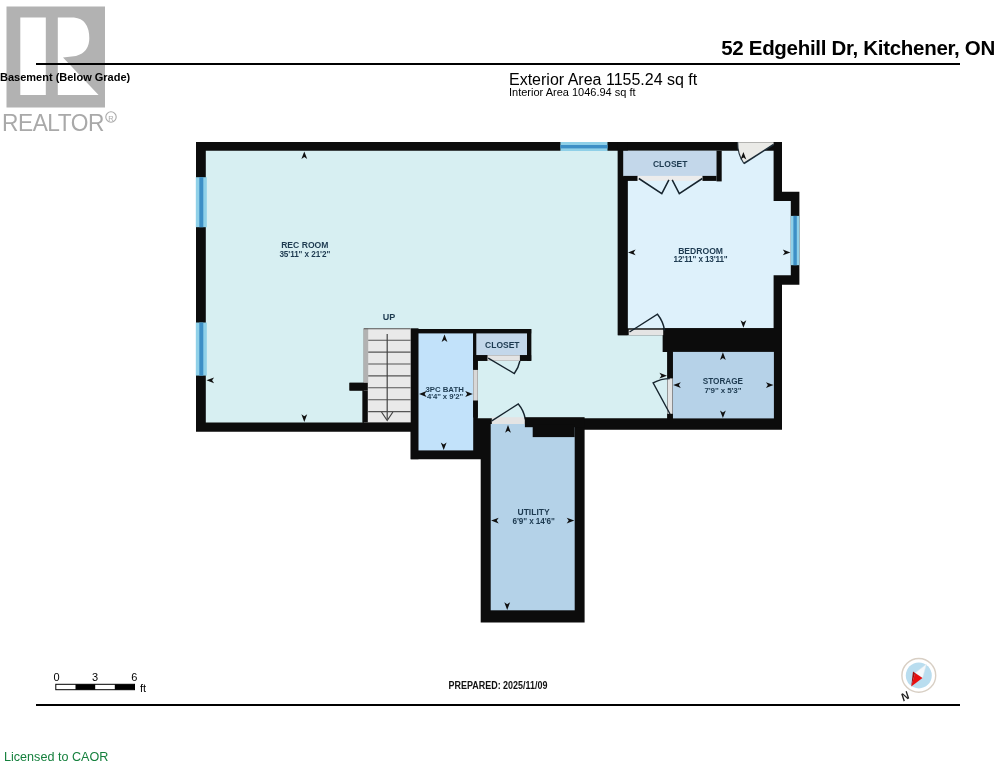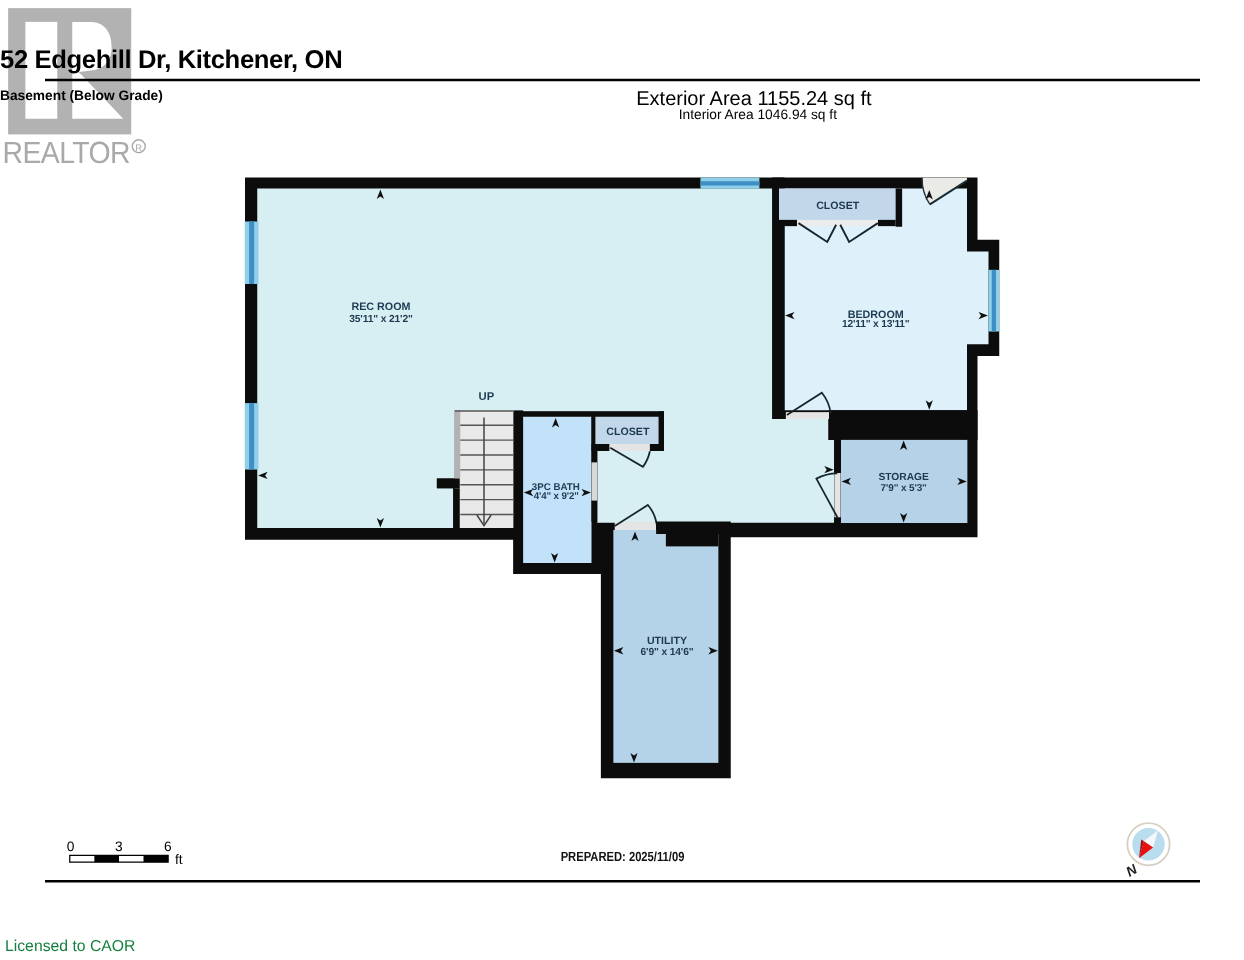--- a/index.html
+++ b/index.html
@@ -13,27 +13,27 @@
 
   <svg class="abs" style="left:0;top:0" width="130" height="140" viewBox="0 0 130 140">
     <rect x="6.5" y="6.5" width="98.5" height="101" fill="#b2b2b2"></rect>
     <rect x="20.3" y="17.5" width="25.5" height="77.5" fill="#fff"></rect>
     <path d="M57.8,17.5 L74,17.5 Q89,19 89.3,38 Q89.5,52 76,56 L63,57.5 L98.6,95 L57.8,95 Z" fill="#fff"></path>
     <text x="2" y="130.5" font-size="24.5" letter-spacing="-0.5" fill="#a9a9a9" textLength="102" lengthAdjust="spacingAndGlyphs">REALTOR</text>
     <circle cx="111" cy="117" r="5.2" fill="none" stroke="#a9a9a9" stroke-width="1.1"></circle>
     <text x="111" y="120.5" font-size="7.5" fill="#a9a9a9" text-anchor="middle">R</text>
   </svg>
 
-  <div class="abs" style="left:0;top:36px;width:995px;text-align:left;font-size:20.5px;letter-spacing:-0.3px;font-weight:bold;color:#000;">52 Edgehill Dr, Kitchener, ON</div>
+  <div class="abs" style="left:0;top:36px;width:995px;text-align:right;font-size:20.5px;letter-spacing:-0.3px;font-weight:bold;color:#000;">52 Edgehill Dr, Kitchener, ON</div>
 
   <div class="abs" style="left:36px;top:62.8px;width:924px;height:2.2px;background:#000;"></div>
 
   <div class="abs" style="left:0px;top:70.5px;width:499px;text-align:left;font-size:11px;font-weight:bold;color:#000;">Basement (Below Grade)</div>
   <div class="abs" style="left:509px;top:70.5px;font-size:16px;color:#000;">Exterior Area 1155.24 sq ft</div>
-  <div class="abs" style="left:509px;top:86px;font-size:11px;color:#000;margin-left:34px;">Interior Area 1046.94 sq ft</div>
+  <div class="abs" style="left:509px;top:86px;font-size:11px;color:#000;">Interior Area 1046.94 sq ft</div>
 
   <svg class="abs" style="left:0;top:0" width="995" height="768" viewBox="0 0 995 768">
 
     <path d="M196,142 L782,142 L782,191.7 L799.4,191.7 L799.4,284.7 L782,284.7 L782,429.8 L584.6,429.8 L584.6,622.6 L480.7,622.6 L480.7,459.2 L410.7,459.2 L410.7,431.7 L196,431.7 Z" fill="#0c0c0c"></path>
 
     <path d="M205.8,150.8 L617.8,150.8 L617.8,335.2 L662.8,335.2 L662.8,352 L667.3,352 L667.3,418.2 L477.8,418.2 L477.8,360.8 L531.2,360.8 L531.2,329.1 L363.7,329.1 L363.7,382.8 L349.5,382.8 L349.5,390.6 L362.6,390.6 L362.6,422.4 L205.8,422.4 Z" fill="#d7eff2"></path>
 
     <path d="M627.6,150.8 L773.6,150.8 L773.6,201.1 L790.8,201.1 L790.8,275.3 L773.6,275.3 L773.6,328.2 L627.6,328.2 Z" fill="#def1fb"></path>
 
     <rect x="617.8" y="142" width="9.8" height="193.2" fill="#0c0c0c"></rect>

